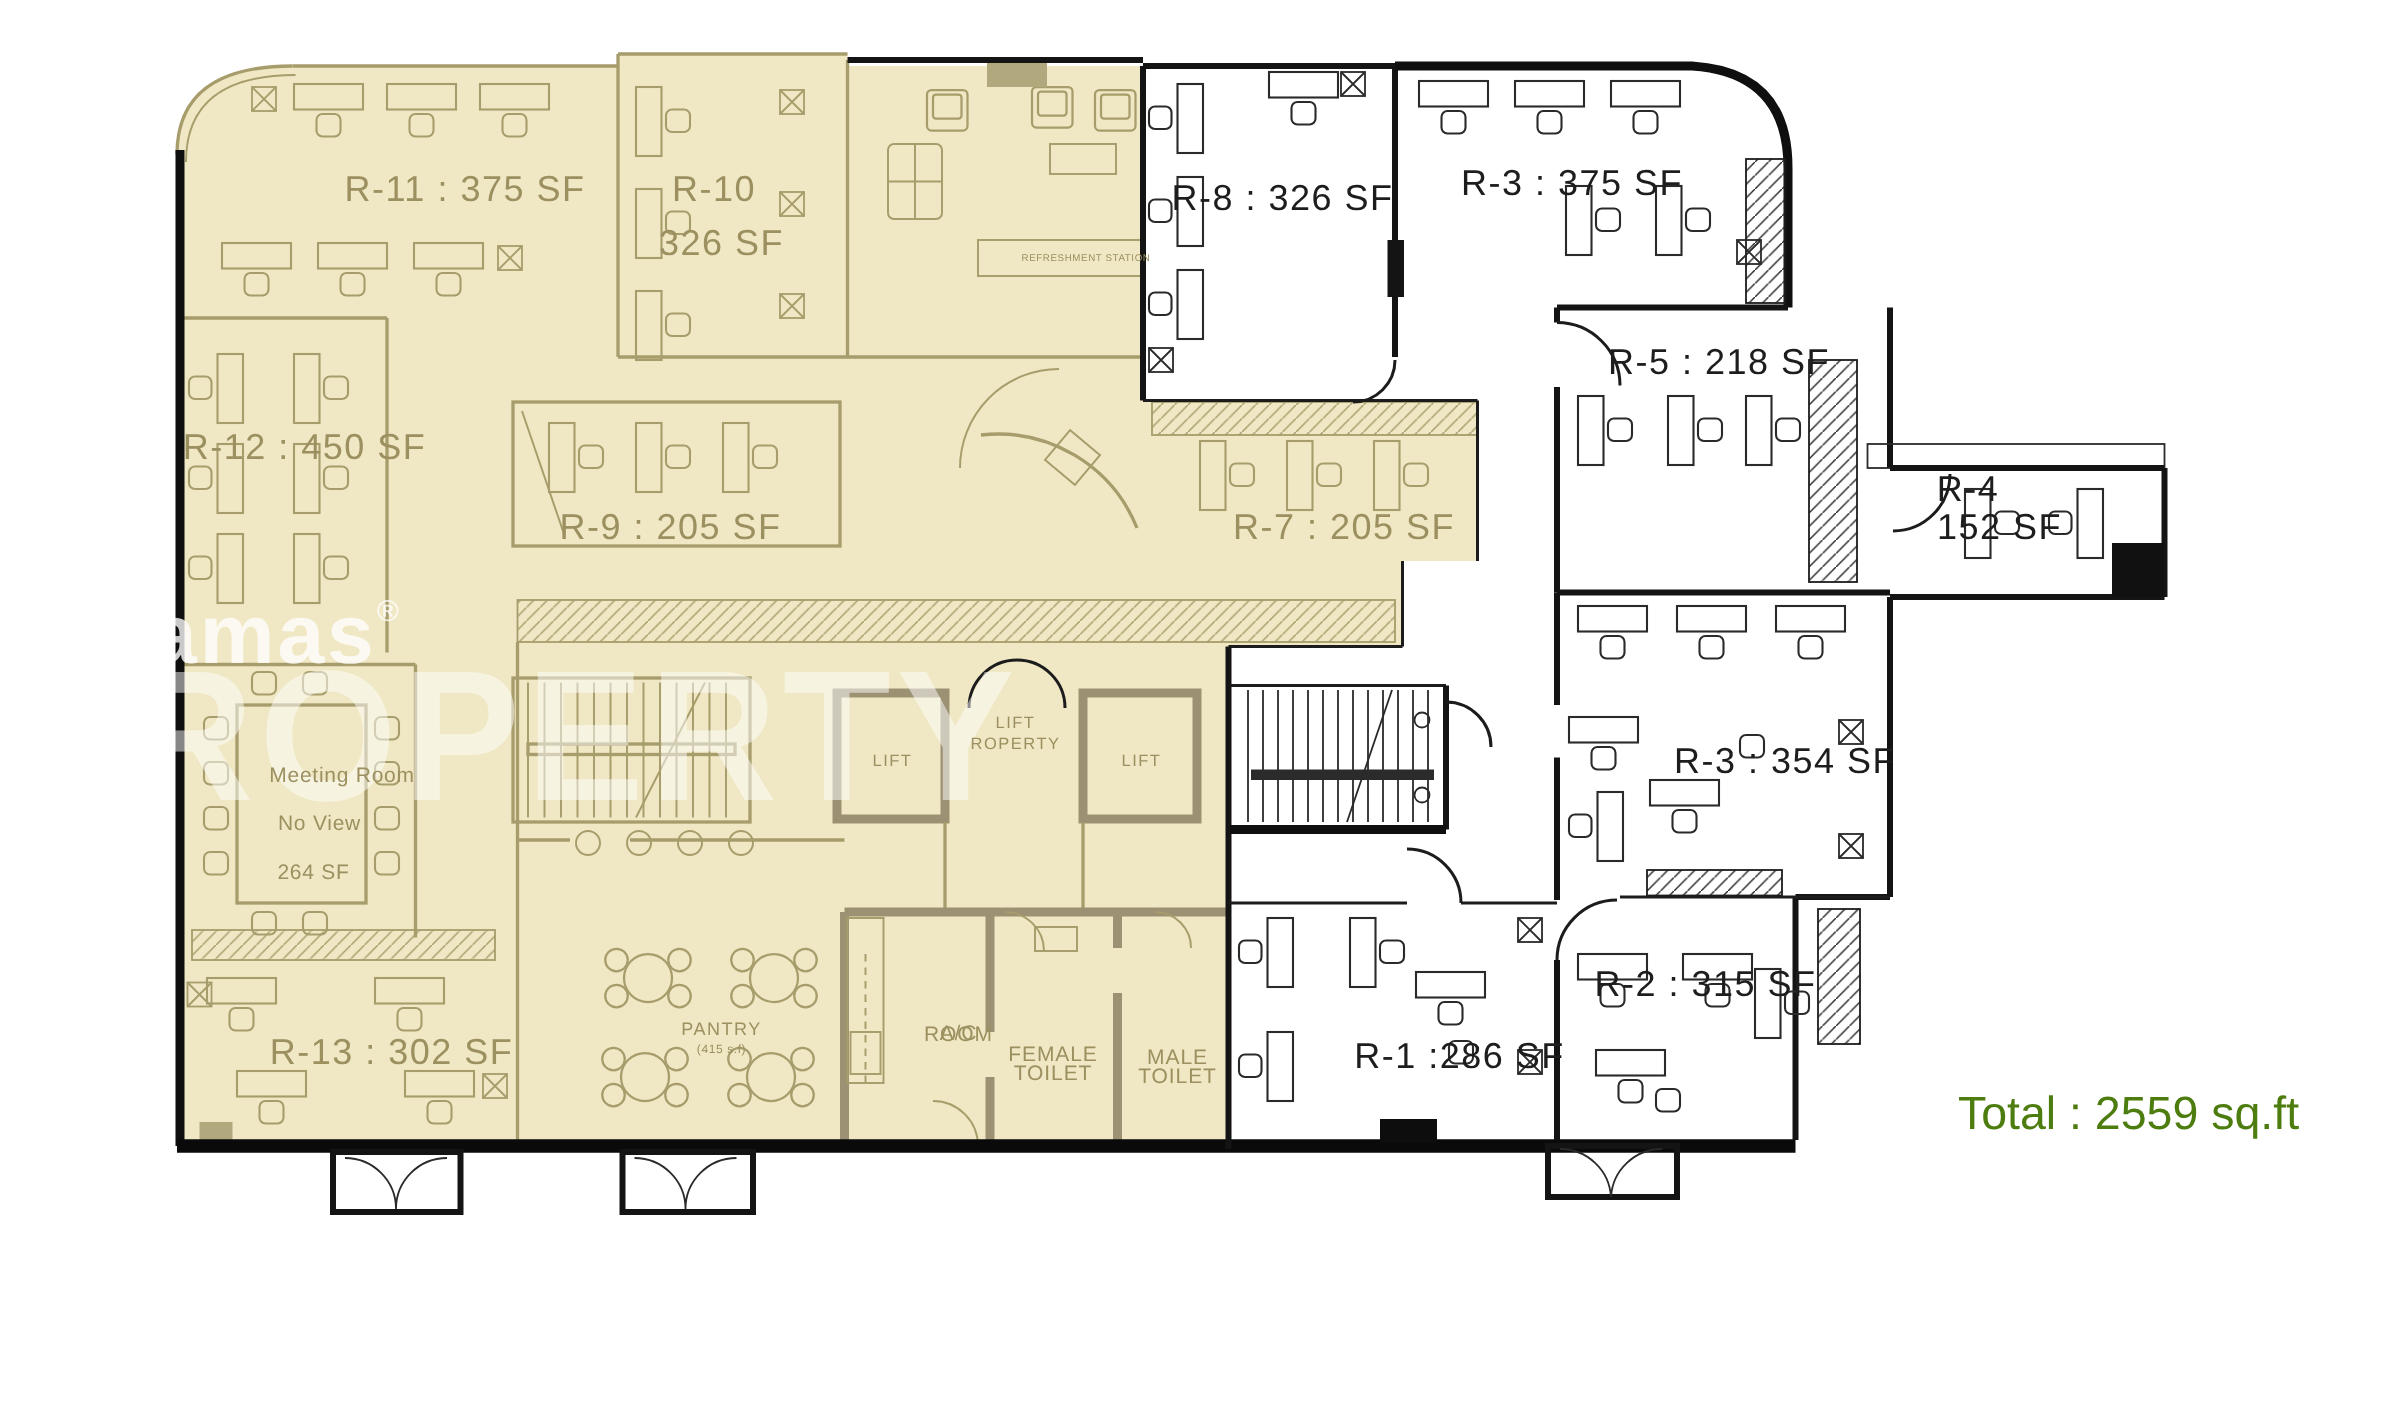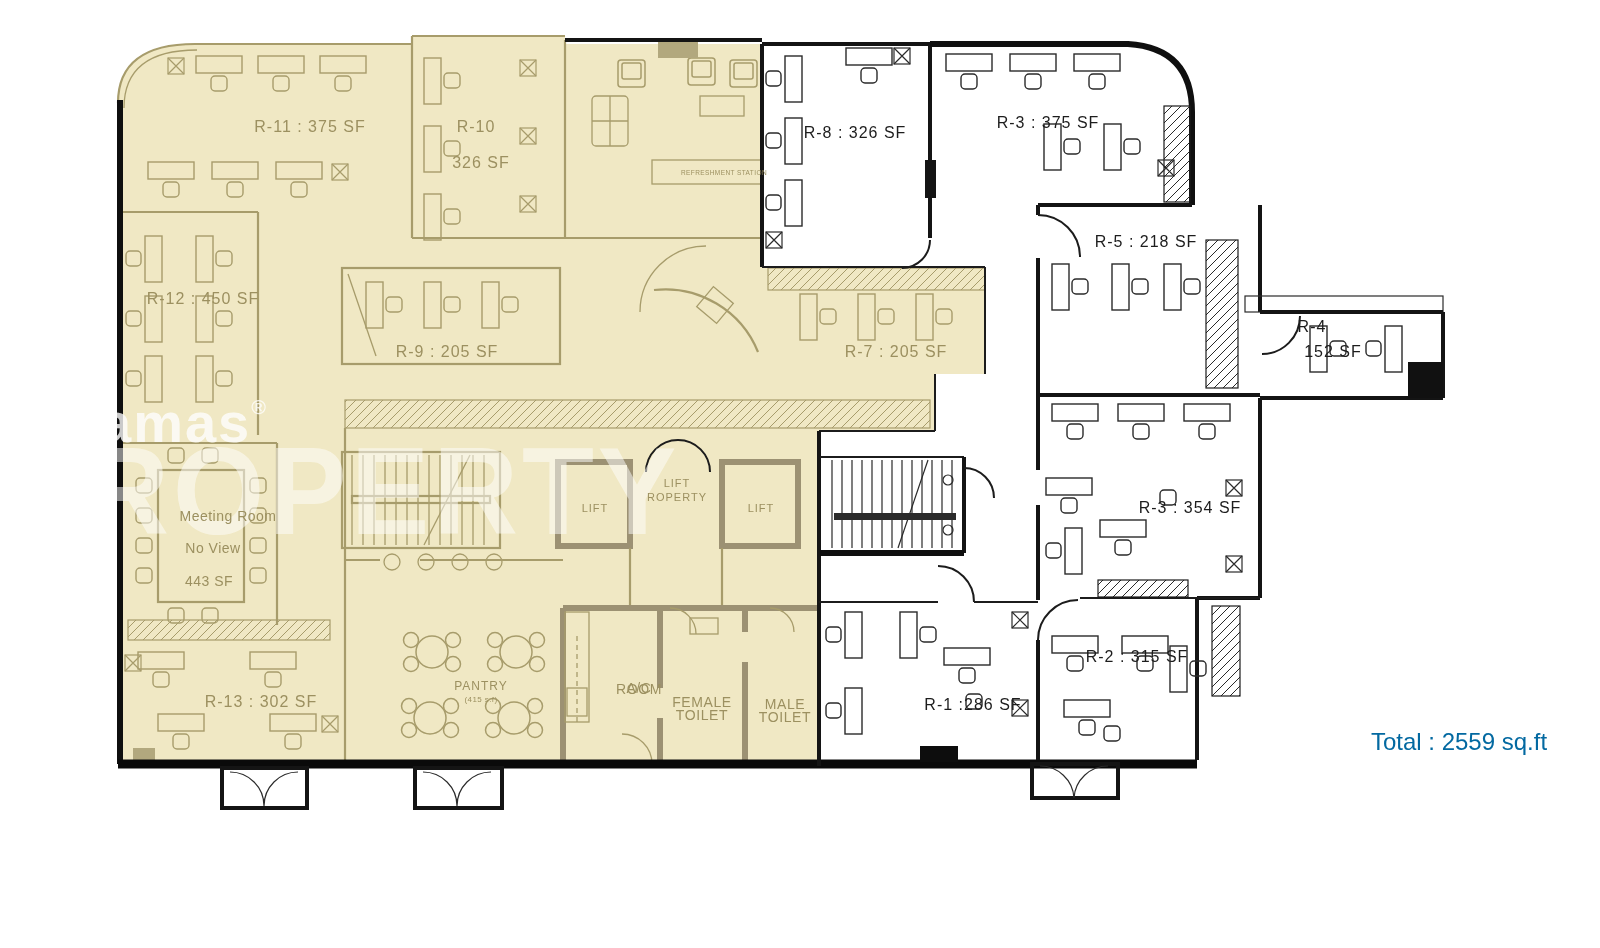--- a/index.html
+++ b/index.html
@@ -2,26 +2,26 @@
 <html><head>
 <meta charset="utf-8">
 <style>
   html,body{margin:0;padding:0;background:#fff;}
   #stage{position:relative;width:1600px;height:948px;background:#ffffff;overflow:hidden;
          font-family:"Liberation Sans",sans-serif;}
   #planSvg{position:absolute;left:0;top:0;}
   .lbl{position:absolute;transform:translate(-50%,-50%);white-space:nowrap;line-height:1;}
   .olive{color:#9c9060;}
   .blk{color:#1d1d1d;}
-  .room{font-size:16px;letter-spacing:1px;}
+  .room{font-size:24px;letter-spacing:1px;}
   .small{font-size:11px;letter-spacing:1px;}
   .tiny{font-size:14px;letter-spacing:.6px;}
   .micro{font-size:6.5px;letter-spacing:.4px;}
   .mr{font-size:14px;letter-spacing:.5px;}
-  .total{font-size:24px;color:#0369a1;margin-left:40px;}
+  .total{font-size:31px;color:#4d7c0f;}
   .wm{position:absolute;color:#fff;font-weight:700;pointer-events:none;}
   .wm1{left:100px;top:390px;font-size:56px;letter-spacing:2px;opacity:.78;}
   .wm1 sup{font-size:20px;vertical-align:28px;}
   .wm2{left:84px;top:420px;font-size:124px;letter-spacing:4px;opacity:.5;transform:scale(.95,1);transform-origin:left top;}
   
   .k1{stroke:#2a2a2a;stroke-width:1.2;fill:none}
   .k2{stroke:#1c1c1c;stroke-width:2;fill:none}
   .k4{stroke:#141414;stroke-width:4;fill:none}
   .k6{stroke:#0f0f0f;stroke-width:6;fill:none}
   .k8{stroke:#0a0a0a;stroke-width:9;fill:none}
@@ -281,21 +281,21 @@
 
   <div class="lbl room olive" style="left:310px;top:127px">R-11 : 375 SF</div>
   <div class="lbl room olive" style="left:476px;top:127px">R-10</div>
   <div class="lbl room olive" style="left:481px;top:163px">326 SF</div>
   <div class="lbl room olive" style="left:203px;top:299px">R-12 : 450 SF</div>
   <div class="lbl room olive" style="left:447px;top:352px">R-9 : 205 SF</div>
   <div class="lbl room olive" style="left:896px;top:352px">R-7 : 205 SF</div>
   <div class="lbl room olive" style="left:261px;top:702px">R-13 : 302 SF</div>
   <div class="lbl mr olive" style="left:228px;top:516px">Meeting Room</div>
   <div class="lbl mr olive" style="left:213px;top:548px">No View</div>
-  <div class="lbl mr olive" style="left:209px;top:581px">443 SF</div>
+  <div class="lbl mr olive" style="left:209px;top:581px">264 SF</div>
   <div class="lbl small olive" style="left:481px;top:686px;font-size:12px">PANTRY</div>
   <div class="lbl micro olive" style="left:481px;top:700px;font-size:8px">(415 s.f)</div>
   <div class="lbl tiny olive" style="left:639px;top:688px">A/C</div>
   <div class="lbl tiny olive" style="left:639px;top:689px">ROOM</div>
   <div class="lbl tiny olive" style="left:702px;top:702px">FEMALE</div>
   <div class="lbl tiny olive" style="left:702px;top:715px">TOILET</div>
   <div class="lbl tiny olive" style="left:785px;top:704px">MALE</div>
   <div class="lbl tiny olive" style="left:785px;top:717px">TOILET</div>
   <div class="lbl small olive" style="left:677px;top:483px">LIFT</div>
   <div class="lbl small olive" style="left:677px;top:497px">ROPERTY</div>

